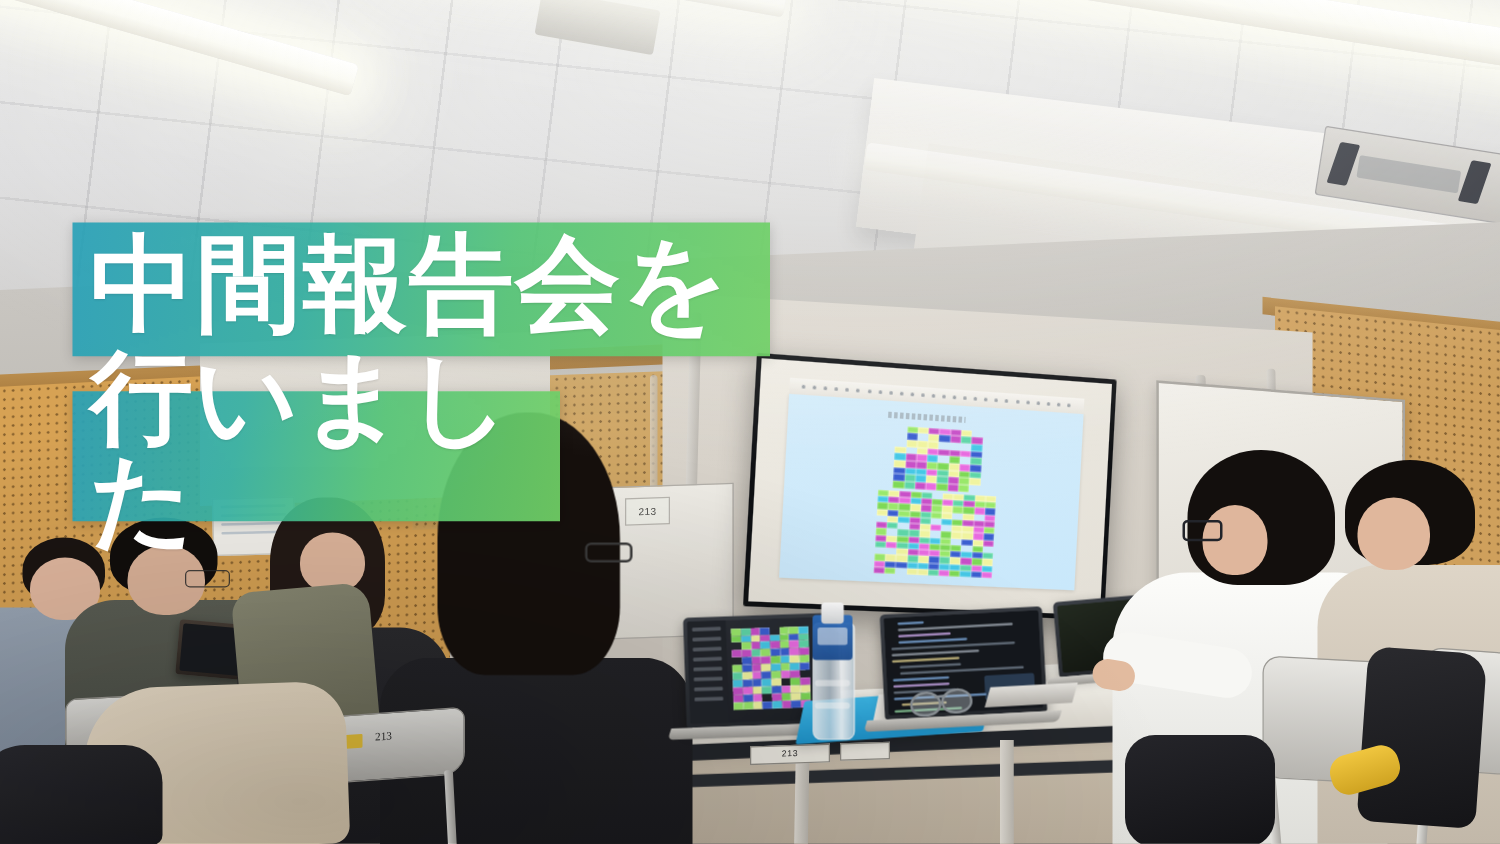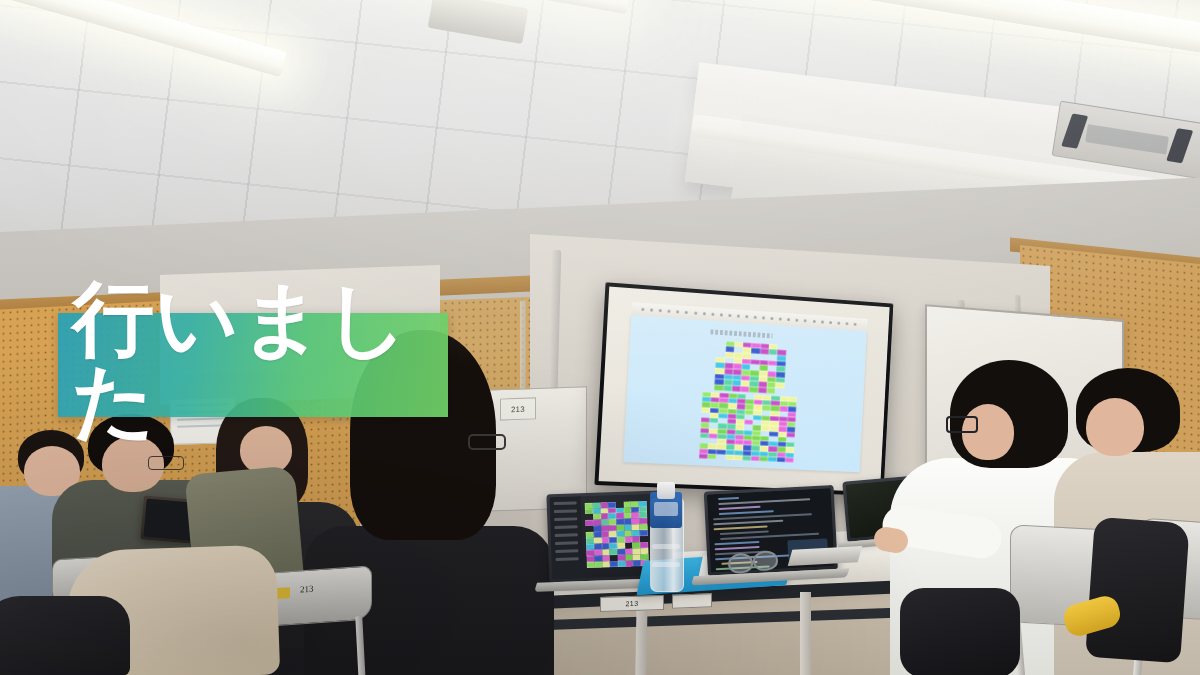--- a/index.html
+++ b/index.html
@@ -929,17 +929,20 @@
     <div class="chair chair-4">
       <div class="chair-seat"></div>
     </div>
     <div class="bag bag-2"></div>
     <div class="bag bag-3"></div>
     <div class="yellow-strap"></div>
 
     <div class="photo-grade"></div>
   </div>
 
+  <div class="band band-2">
+    <span>中間報告会を</span>
+  </div>
   <div class="band band-3">
     <span>行いました</span>
   </div>
 
 </div>
 
 </body></html>

